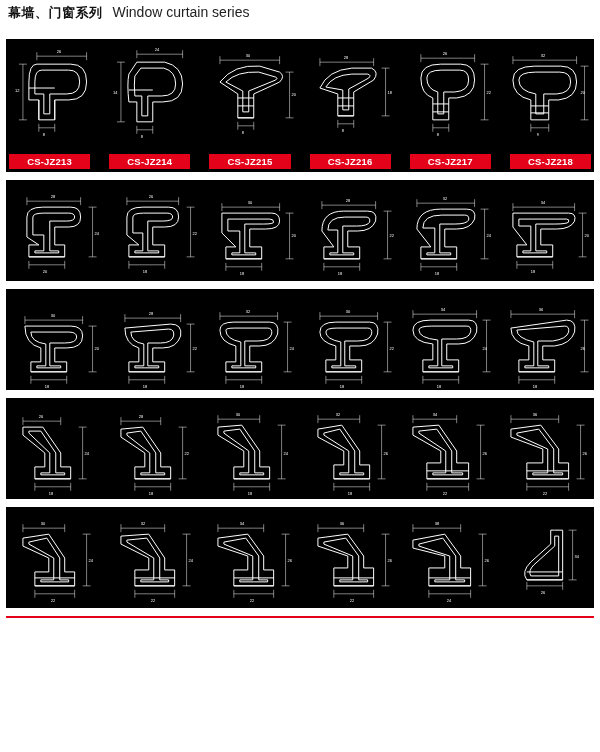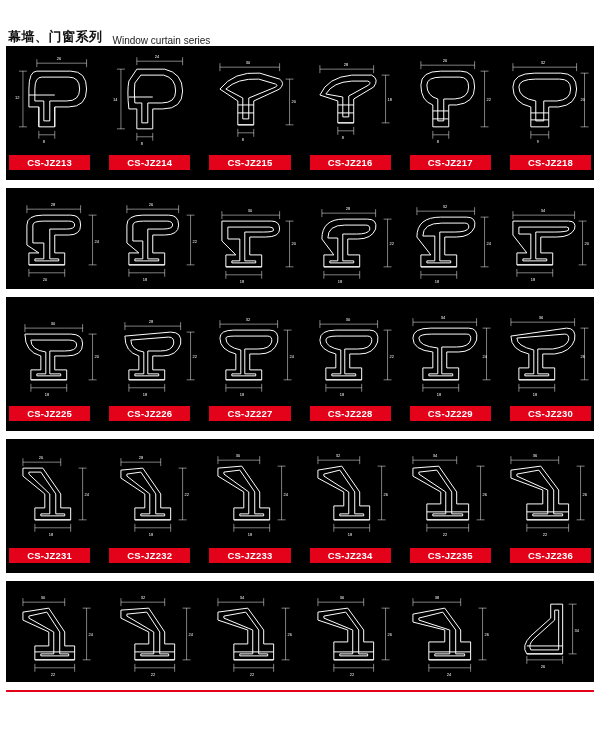--- a/index.html
+++ b/index.html
@@ -14,35 +14,35 @@
     overflow: hidden;
   }
   .page {
     width: 600px;
     height: 752px;
     position: relative;
     background: #ffffff;
   }
   
   .header {
-    height: 46px;
+    height: 39px;
     display: flex;
-    align-items: flex-end;
+    align-items: flex-start;
     padding: 4px 0 0 8px;
     box-sizing: border-box;
   }
   .title-cn {
     font-family: "DejaVu Sans", sans-serif;
     font-size: 13px;
     font-weight: bold;
     color: #111111;
     letter-spacing: 0.5px;
   }
   .title-en {
-    font-size: 10px;
+    font-size: 14px;
     color: #222222;
     margin-left: 10px;
     font-family: "Liberation Sans", sans-serif;
   }
 
   
   .rows {
     padding: 0 6px;
     box-sizing: border-box;
   }
@@ -68,22 +68,22 @@
     overflow: hidden;
   }
   .figure svg {
     display: block;
     width: 100%;
     height: 100%;
   }
   .labels {
     display: flex;
     gap: 19px;
-    margin-top: 8px;
-    padding-bottom: 10px;
+    margin-top: 14px;
+    padding-bottom: 3px;
   }
   .label {
     flex: 1 1 0;
     background: #e4021b;
     color: #ffffff;
     font-size: 9.5px;
     font-weight: bold;
     text-align: center;
     line-height: 15px;
     height: 15px;
@@ -467,28 +467,20 @@
               </g>
               <g fill="#ffffff" font-size="4" font-family="Liberation Sans, sans-serif">
                 <text x="42" y="19">36</text>
                 <text x="36" y="96">18</text>
                 <text x="84" y="58">26</text>
               </g>
             </svg>
           </div>
         </div>
       </div>
-      <div class="labels">
-        <div class="label">CS-JZ225</div>
-        <div class="label">CS-JZ226</div>
-        <div class="label">CS-JZ227</div>
-        <div class="label">CS-JZ228</div>
-        <div class="label">CS-JZ229</div>
-        <div class="label">CS-JZ230</div>
-      </div>
     </div>
 
     <div class="row">
       <div class="cells">
         <div class="cell">
           <div class="figure">
             <svg viewBox="0 0 95 98" preserveAspectRatio="xMidYMid meet">
               <g fill="none" stroke="#ffffff" stroke-width="1">
                 <path d="M14 26 L34 26 L52 52 L52 66 L62 66 L62 78 L26 78 L26 66 L36 66 L36 52 L14 34 Z"></path>
                 <path d="M20 30 L32 30 L47 52 L47 72 L56 72 L56 74 L32 74 L32 72 L41 72 L41 52 L20 32 Z"></path>
@@ -594,28 +586,20 @@
               </g>
               <g fill="#ffffff" font-size="4" font-family="Liberation Sans, sans-serif">
                 <text x="36" y="15">36</text>
                 <text x="46" y="94">22</text>
                 <text x="86" y="54">26</text>
               </g>
             </svg>
           </div>
         </div>
       </div>
-      <div class="labels">
-        <div class="label">CS-JZ231</div>
-        <div class="label">CS-JZ232</div>
-        <div class="label">CS-JZ233</div>
-        <div class="label">CS-JZ234</div>
-        <div class="label">CS-JZ235</div>
-        <div class="label">CS-JZ236</div>
-      </div>
     </div>
 
     <div class="row">
       <div class="cells">
         <div class="cell">
           <div class="figure">
             <svg viewBox="0 0 95 98" preserveAspectRatio="xMidYMid meet">
               <g fill="none" stroke="#ffffff" stroke-width="1">
                 <path d="M14 28 L40 24 L56 48 L56 62 L66 62 L66 76 L26 76 L26 62 L40 62 L40 48 L14 36 Z"></path>
                 <path d="M20 32 L38 28 L51 48 L51 70 L60 70 L60 72 L32 72 L32 70 L45 70 L45 48 L20 34 Z"></path>

